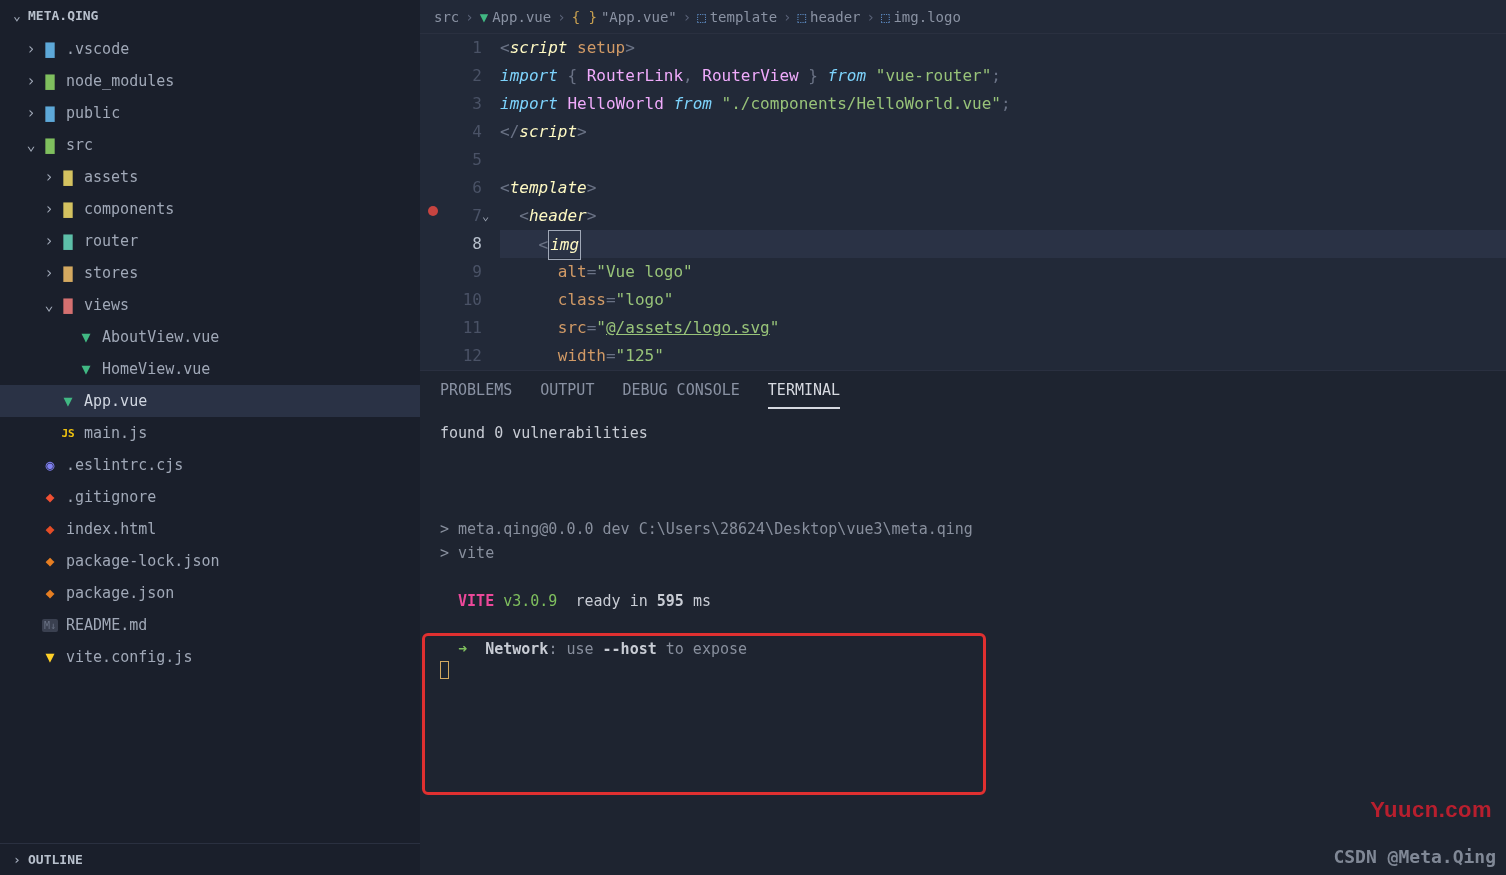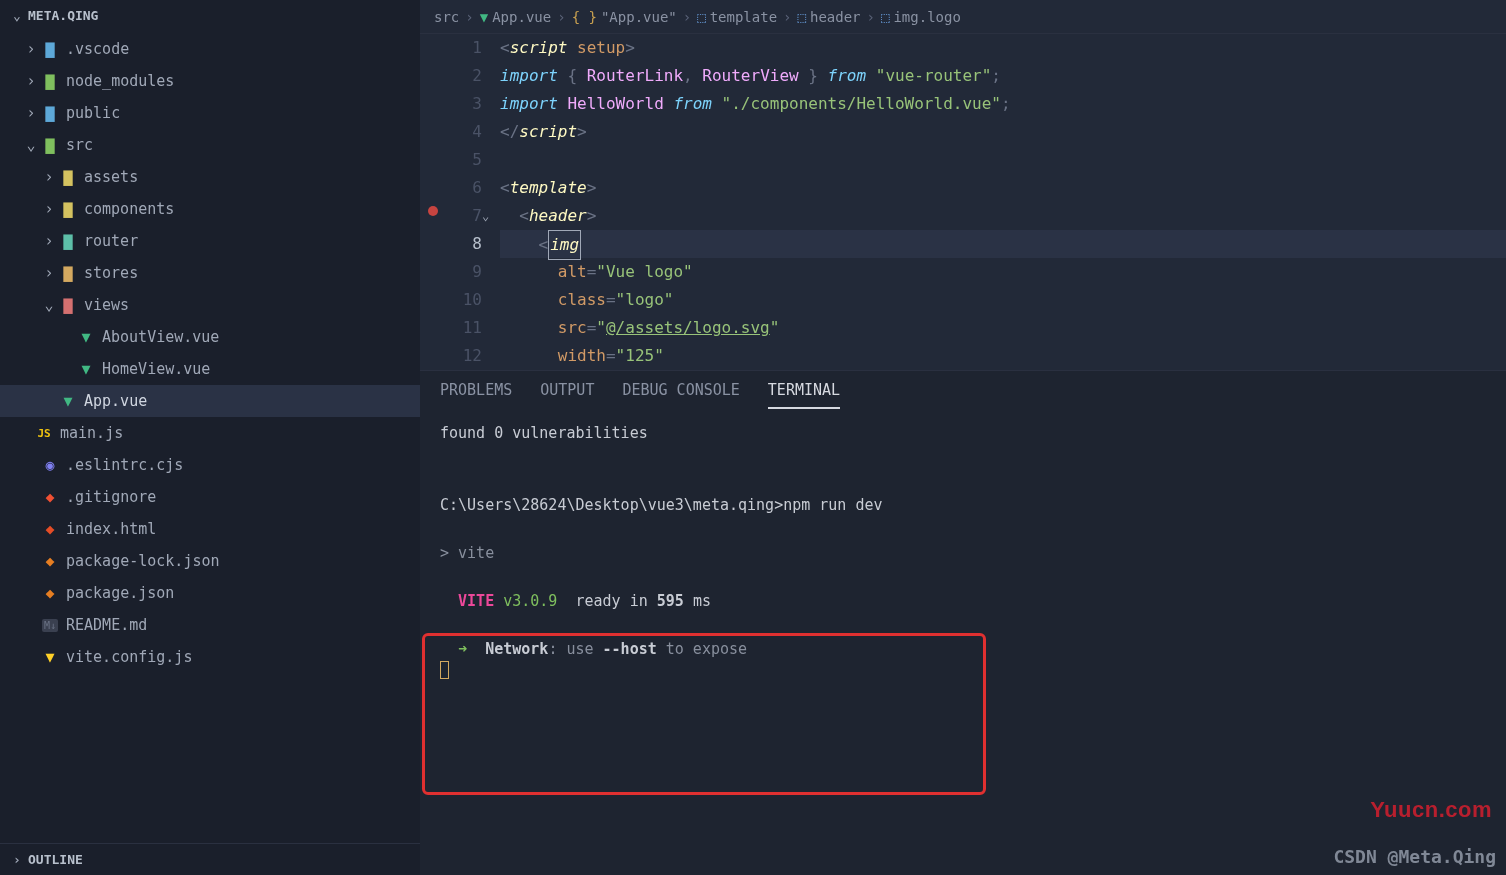--- a/index.html
+++ b/index.html
@@ -152,21 +152,21 @@
           </span>
           <span>HomeView.vue</span>
         </div>
         <div class="tree-item active" style="padding-left: 40px;">
           <span class="chevron">&nbsp;</span>
           <span class="icon">
             <span class="icon-vue">▼</span>
           </span>
           <span>App.vue</span>
         </div>
-        <div class="tree-item" style="padding-left: 16px;">
+        <div class="tree-item" style="padding-left: 40px;">
           <span class="chevron">&nbsp;</span>
           <span class="icon">
             <span class="icon-js">JS</span>
           </span>
           <span>main.js</span>
         </div>
         <div class="tree-item" style="padding-left: 22px;">
           <span class="chevron">&nbsp;</span>
           <span class="icon">
             <span class="icon-eslint">◉</span>
@@ -274,22 +274,22 @@
       <div class="panel-tabs" id="paneltabs">
           <div class="panel-tab">PROBLEMS</div>
           <div class="panel-tab">OUTPUT</div>
           <div class="panel-tab">DEBUG CONSOLE</div>
           <div class="panel-tab active">TERMINAL</div>
         </div>
       <div class="terminal">
         <div>found 0 vulnerabilities</div>
         <div>&nbsp;</div>
         <div>&nbsp;</div>
-        <div>C:\Users\28624\Desktop\vue3\meta.qing&gt;npm run dev</div>
-        <div>&nbsp;</div>
+        <div>&nbsp;</div>
+        <div class="dim">&gt; meta.qing@0.0.0 dev C:\Users\28624\Desktop\vue3\meta.qing</div>
         <div class="dim">&gt; vite</div>
 
         <div class="annot-box" style="left:2px; top:224px; width:564px; height:162px;"></div>
         <div>&nbsp;</div>
         <div>
           &nbsp;&nbsp;<span class="green">VITE</span> <span class="greenb">v3.0.9</span>&nbsp;&nbsp;<span>ready in</span> <span class="bold">595</span> <span>ms</span>
         </div>
         <div>&nbsp;</div>
         <div>
           &nbsp;&nbsp;<span class="arrow">➜</span>&nbsp;&nbsp;<span class="bold">Network</span><span class="dim">: use</span> <span class="bold">--host</span> <span class="dim">to expose</span>

